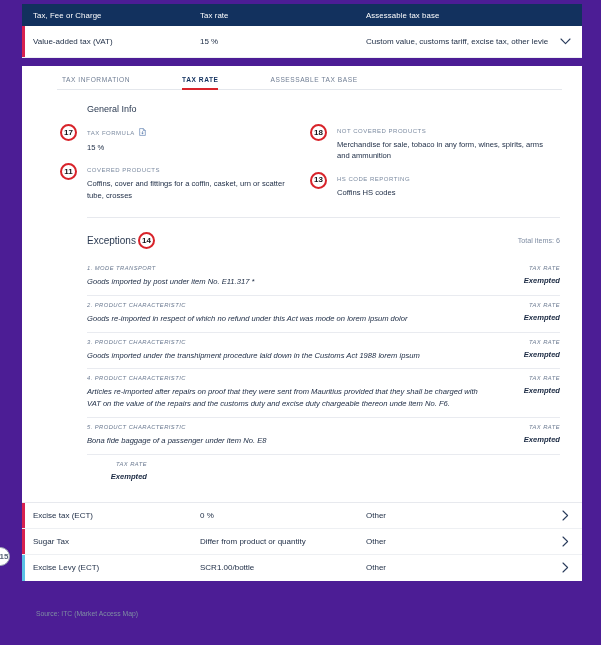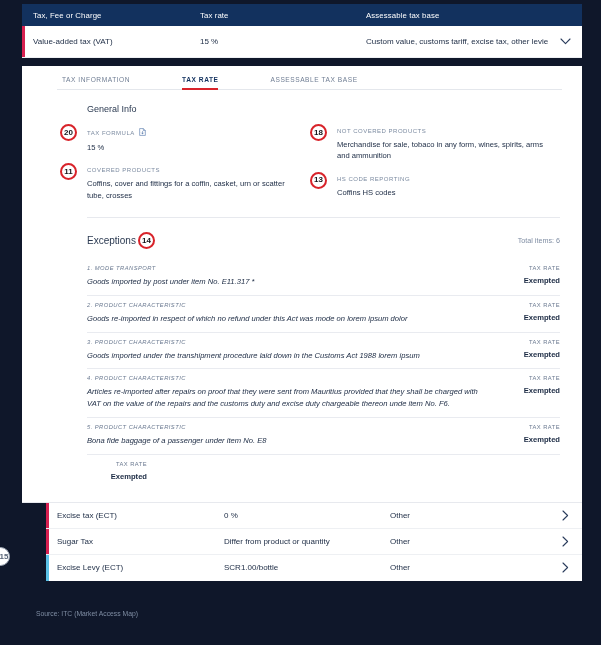--- a/index.html
+++ b/index.html
@@ -7,21 +7,21 @@
   html, body {
     margin: 0; padding: 0;
     width: 601px; height: 645px;
     background: #ffffff;
     font-family: "Liberation Sans", "DejaVu Sans", sans-serif;
     -webkit-font-smoothing: antialiased;
   }
   .page {
     position: relative;
     width: 601px; height: 645px;
-    background: #0f172a;
+    background: #4c1d95;
     overflow: hidden;
   }
 
   
   .table {
     position: absolute;
     left: 22px; top: 4px;
     width: 560px;
   }
 
@@ -183,21 +183,21 @@
   }
 
   .exc-list { margin: 10px 22px 0 65px; }
   .exc-item {
     border-top: 1px solid #e9ebf0;
     padding: 6px 0 7px 0;
     display: flex;
   }
   .exc-item:first-child { border-top: none; }
   .exc-main { flex: 1 1 auto; padding-right: 14px; font-style: italic; }
-  .exc-right { width: 60px; flex: 0 0 60px; text-align: right; }
+  .exc-right { width: 60px; flex: 0 0 60px; text-align: right; font-style: italic; }
   .exc-label {
     font-size: 5.8px;
     letter-spacing: .45px;
     color: #6b7a91;
     text-transform: uppercase;
     margin-bottom: 5px;
   }
   .exc-text {
     font-size: 7.6px;
     color: #1b2a43;
@@ -214,21 +214,20 @@
     display: flex;
     align-items: center;
     position: relative;
     background: #ffffff;
     height: 26px;
     padding-left: 11px;
     font-size: 8px;
     color: #1b2a43;
     border-bottom: 1px solid #eef0f3;
     cursor: pointer;
-    margin-left: 24px;
   }
   .crow:last-child { border-bottom: none; }
 
   
   .side-marker {
     position: absolute;
     left: -9px; top: 547px;
     width: 19px; height: 19px;
     border-radius: 50%;
     border: 1.5px solid #9aa4b2;
@@ -282,21 +281,21 @@
         <div class="tab">ASSESSABLE TAX BASE</div>
       </div>
 
       <div class="section-title">General Info</div>
 
       <div class="ginfo">
 
         <div class="gcol">
 
           <div class="gitem">
-            <div class="badge">20</div>
+            <div class="badge">17</div>
             <div class="glabel">
               <span>TAX FORMULA</span>
               <span class="doc-icon">
                 <svg width="7" height="8" viewBox="0 0 12 14" fill="none" aria-hidden="true">
                   <path d="M1 1 H7.5 L11 4.5 V13 H1 Z" stroke="#4a6fa5" stroke-width="1" fill="#ffffff"></path>
                   <path d="M7.5 1 V4.5 H11" stroke="#4a6fa5" stroke-width="1" fill="none"></path>
                   <path d="M6 6.2 V10.2 M4.3 8.6 L6 10.4 L7.7 8.6" stroke="#4a6fa5" stroke-width="1" fill="none" stroke-linecap="round" stroke-linejoin="round"></path>
                 </svg>
               </span>
             </div>

